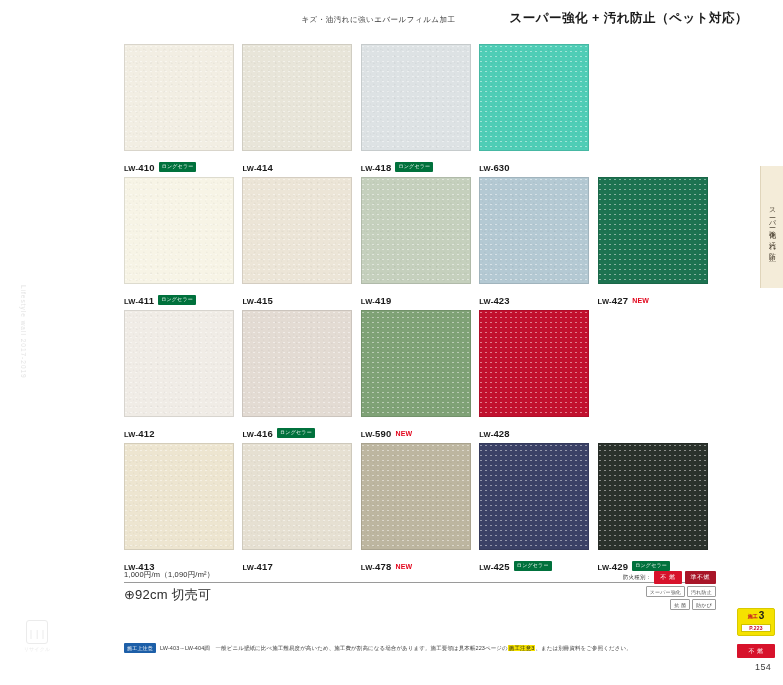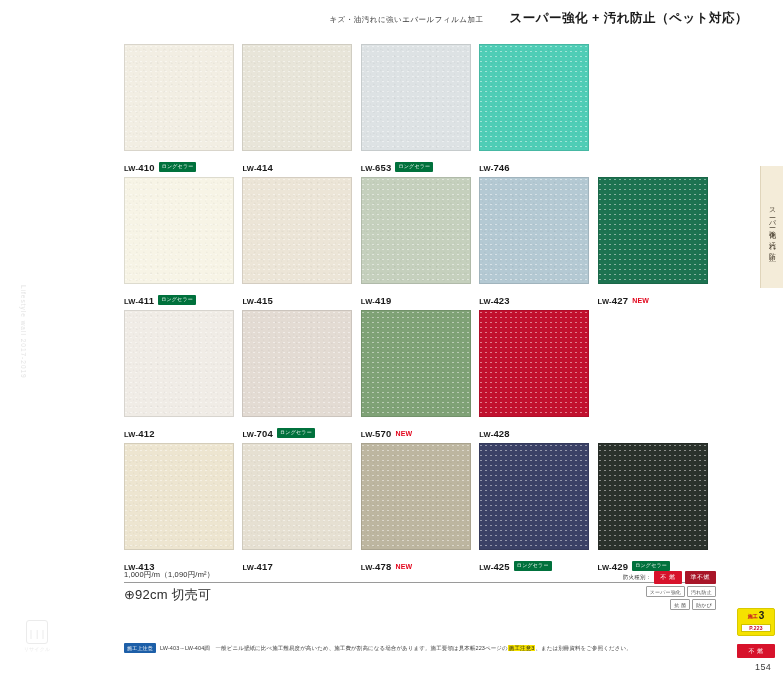--- a/index.html
+++ b/index.html
@@ -13,21 +13,21 @@
   }
   .page{position:absolute;left:0;top:0;width:783px;height:685px;}
 
   
   .header{
     position:absolute;left:0;top:10px;width:760px;
     display:flex;justify-content:flex-end;align-items:baseline;
     gap:26px;padding-right:12px;box-sizing:border-box;
   }
   .header-sub{font-size:7.5px;letter-spacing:.5px;color:#3a3a3a;white-space:nowrap;}
-  .header-main{font-size:12.5px;font-weight:bold;color:#1a1a1a;letter-spacing:.5px;white-space:nowrap;}
+  .header-main{font-size:12.5px;font-weight:bold;color:#1a1a1a;letter-spacing:.5px;white-space:nowrap;margin-left:28px;}
 
   
   .grid{position:absolute;left:124px;top:44px;width:592px;}
   .row{display:flex;gap:0;margin-bottom:0;}
   .cell{width:118.4px;box-sizing:border-box;}
   .sw{
     width:110px;height:107px;
     border:0.5px solid rgba(0,0,0,0.10);
     box-sizing:border-box;
     position:relative;
@@ -175,28 +175,28 @@
         </div>
         <div class="cell">
           <div class="sw" style="background: rgb(232, 229, 217);"></div>
           <div class="lbl">
             <span class="code"><span class="pre">LW-</span><span>414</span></span>
           </div>
         </div>
         <div class="cell">
           <div class="sw" style="background: rgb(221, 226, 228);"></div>
           <div class="lbl">
-            <span class="code"><span class="pre">LW-</span><span>653</span></span>
+            <span class="code"><span class="pre">LW-</span><span>418</span></span>
             <span class="badge-ls">ロングセラー</span>
           </div>
         </div>
         <div class="cell">
           <div class="sw" style="background: rgb(79, 205, 182);"></div>
           <div class="lbl">
-            <span class="code"><span class="pre">LW-</span><span>746</span></span>
+            <span class="code"><span class="pre">LW-</span><span>630</span></span>
           </div>
         </div>
       </div>
       <div class="row">
         <div class="cell">
           <div class="sw" style="background: rgb(247, 244, 230);"></div>
           <div class="lbl">
             <span class="code"><span class="pre">LW-</span><span>411</span></span>
             <span class="badge-ls">ロングセラー</span>
           </div>
@@ -230,28 +230,28 @@
       <div class="row">
         <div class="cell">
           <div class="sw" style="background: rgb(240, 236, 230);"></div>
           <div class="lbl">
             <span class="code"><span class="pre">LW-</span><span>412</span></span>
           </div>
         </div>
         <div class="cell">
           <div class="sw" style="background: rgb(227, 219, 211);"></div>
           <div class="lbl">
-            <span class="code"><span class="pre">LW-</span><span>704</span></span>
+            <span class="code"><span class="pre">LW-</span><span>416</span></span>
             <span class="badge-ls">ロングセラー</span>
           </div>
         </div>
         <div class="cell">
           <div class="sw" style="background: rgb(127, 162, 118);"></div>
           <div class="lbl">
-            <span class="code"><span class="pre">LW-</span><span>570</span></span>
+            <span class="code"><span class="pre">LW-</span><span>590</span></span>
             <span class="new">NEW</span>
           </div>
         </div>
         <div class="cell">
           <div class="sw" style="background: rgb(194, 16, 46);"></div>
           <div class="lbl">
             <span class="code"><span class="pre">LW-</span><span>428</span></span>
           </div>
         </div>
       </div>

